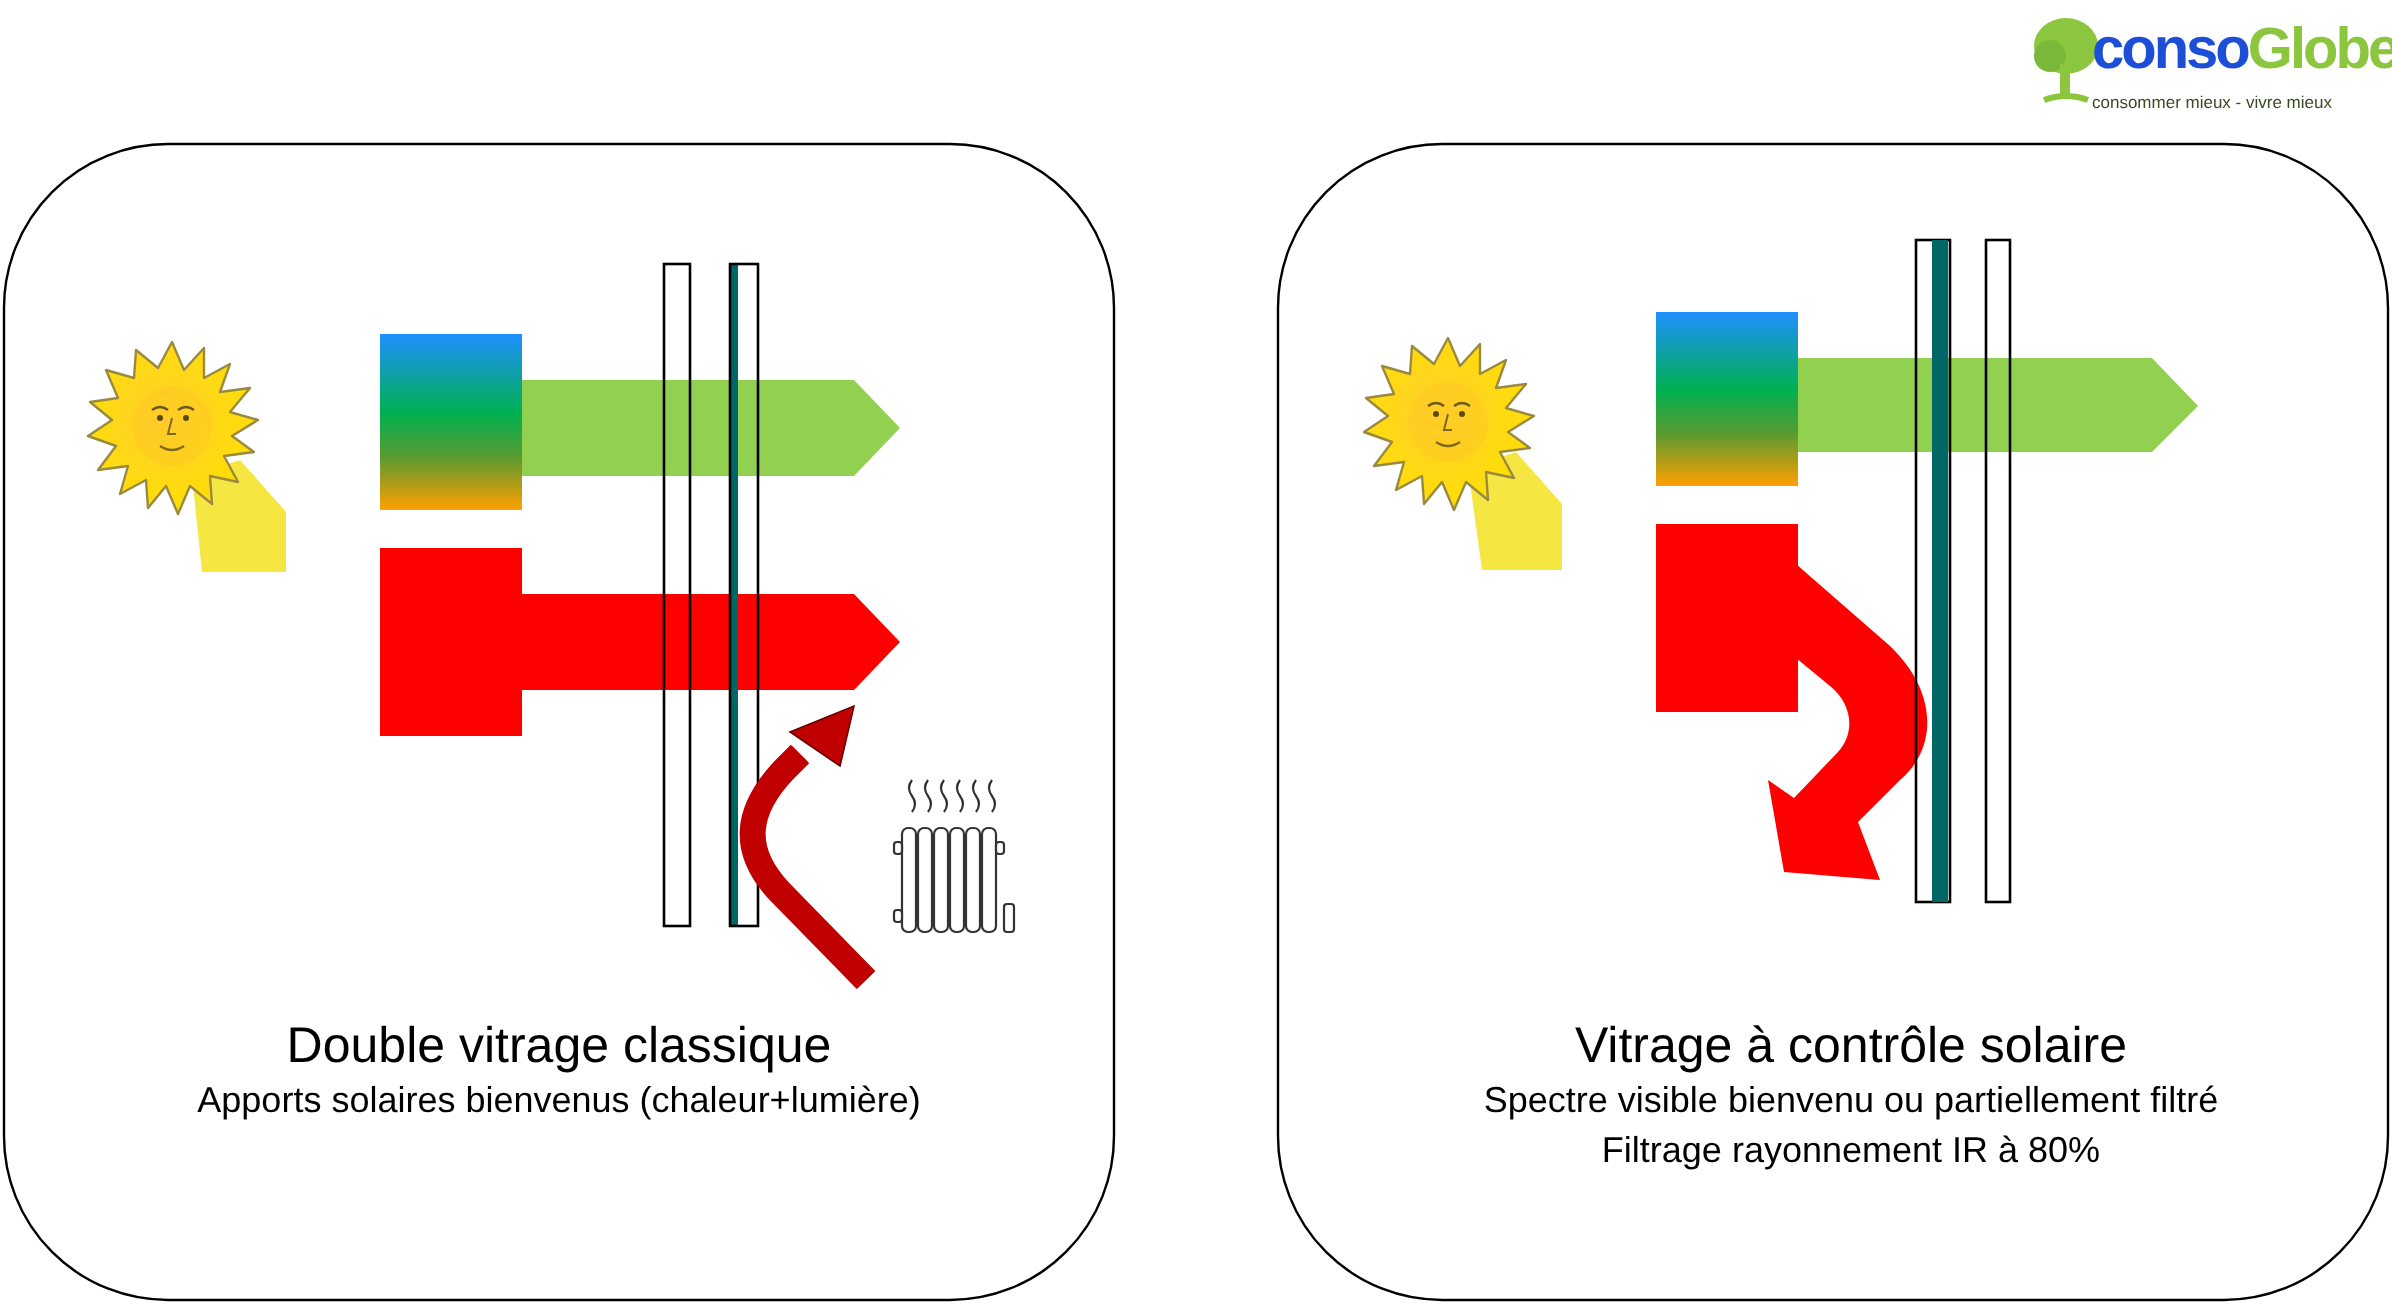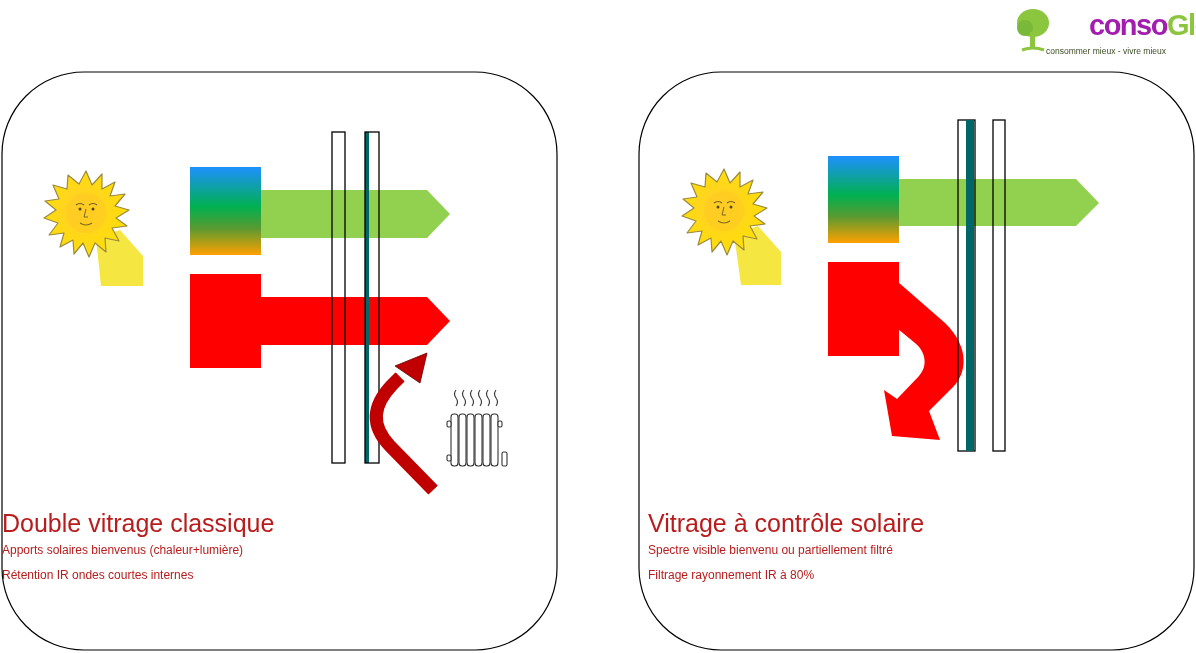--- a/index.html
+++ b/index.html
@@ -2,27 +2,27 @@
 <html><head>
 <meta charset="utf-8">
 <style>
   html, body { margin: 0; padding: 0; background: #ffffff; }
   body { width: 1196px; height: 653px; position: relative; overflow: hidden;
          font-family: "Liberation Sans", sans-serif; }
   .canvas { position: absolute; left: 0; top: 0; }
   .logo { position: absolute; left: 1016px; top: 6px; width: 170px; height: 56px; }
   .logo-word { position: absolute; left: 30px; top: 2px; font-family: "Liberation Sans", sans-serif;
                font-size: 29px; font-weight: bold; letter-spacing: -1.5px; line-height: 34px; }
-  .logo-word .a { color: #a21caf; margin-left: 43px; }
+  .logo-word .a { color: #1d4ed8; }
   .logo-word .b { color: #8cc63f; }
   .logo-tag { position: absolute; left: 30px; top: 40px; font-size: 8.5px; font-weight: normal;
               color: #3b4a22; white-space: nowrap; }
-  .caption { position: absolute; text-align: left; color: #b91c1c; white-space: nowrap; }
+  .caption { position: absolute; text-align: center; color: #000000; white-space: nowrap; }
   .cap-title { font-size: 25px; line-height: 30px; }
-  .cap-line { font-size: 12px; line-height: 25px; }
+  .cap-line { font-size: 18px; line-height: 25px; }
 </style>
 </head>
 <body>
 
 <svg class="canvas" width="1196" height="653" viewBox="0 0 1196 653">
   <defs>
     <linearGradient id="spectrum" x1="0" y1="0" x2="0" y2="1">
       <stop offset="0" stop-color="#1e90ff"></stop>
       <stop offset="0.45" stop-color="#00b050"></stop>
       <stop offset="0.7" stop-color="#5a9a30"></stop>
@@ -127,20 +127,19 @@
   </svg>
   <div class="logo-word">
     <span class="a">conso</span><span class="b">Globe</span>
   </div>
   <div class="logo-tag">consommer mieux - vivre mieux</div>
 </div>
 
 <div class="caption" style="left:2px; width:555px; top:508px;">
   <div class="cap-title">Double vitrage classique</div>
   <div class="cap-line">Apports solaires bienvenus (chaleur+lumière)</div>
-  <div class="cap-line">Rétention IR ondes courtes internes</div>
 </div>
 
 <div class="caption" style="left:648px; width:555px; top:508px;">
   <div class="cap-title">Vitrage à contrôle solaire</div>
   <div class="cap-line">Spectre visible bienvenu ou partiellement filtré</div>
   <div class="cap-line">Filtrage rayonnement IR à 80%</div>
 </div>
 
 </body></html>

